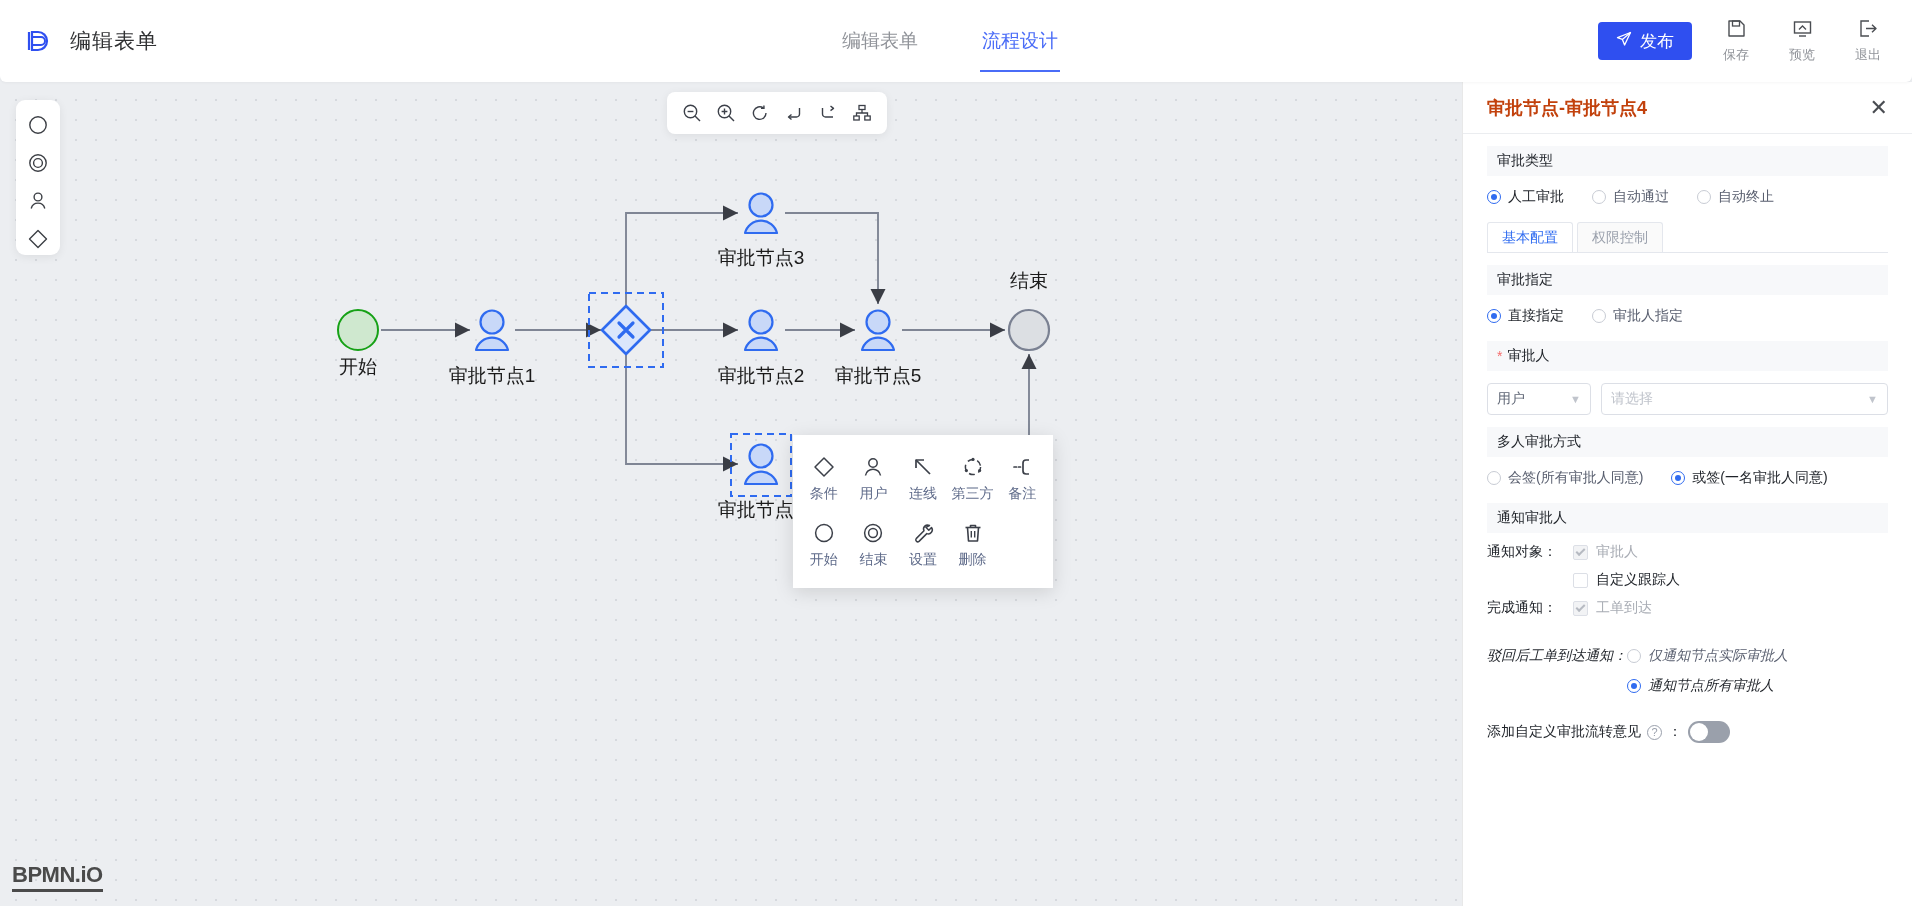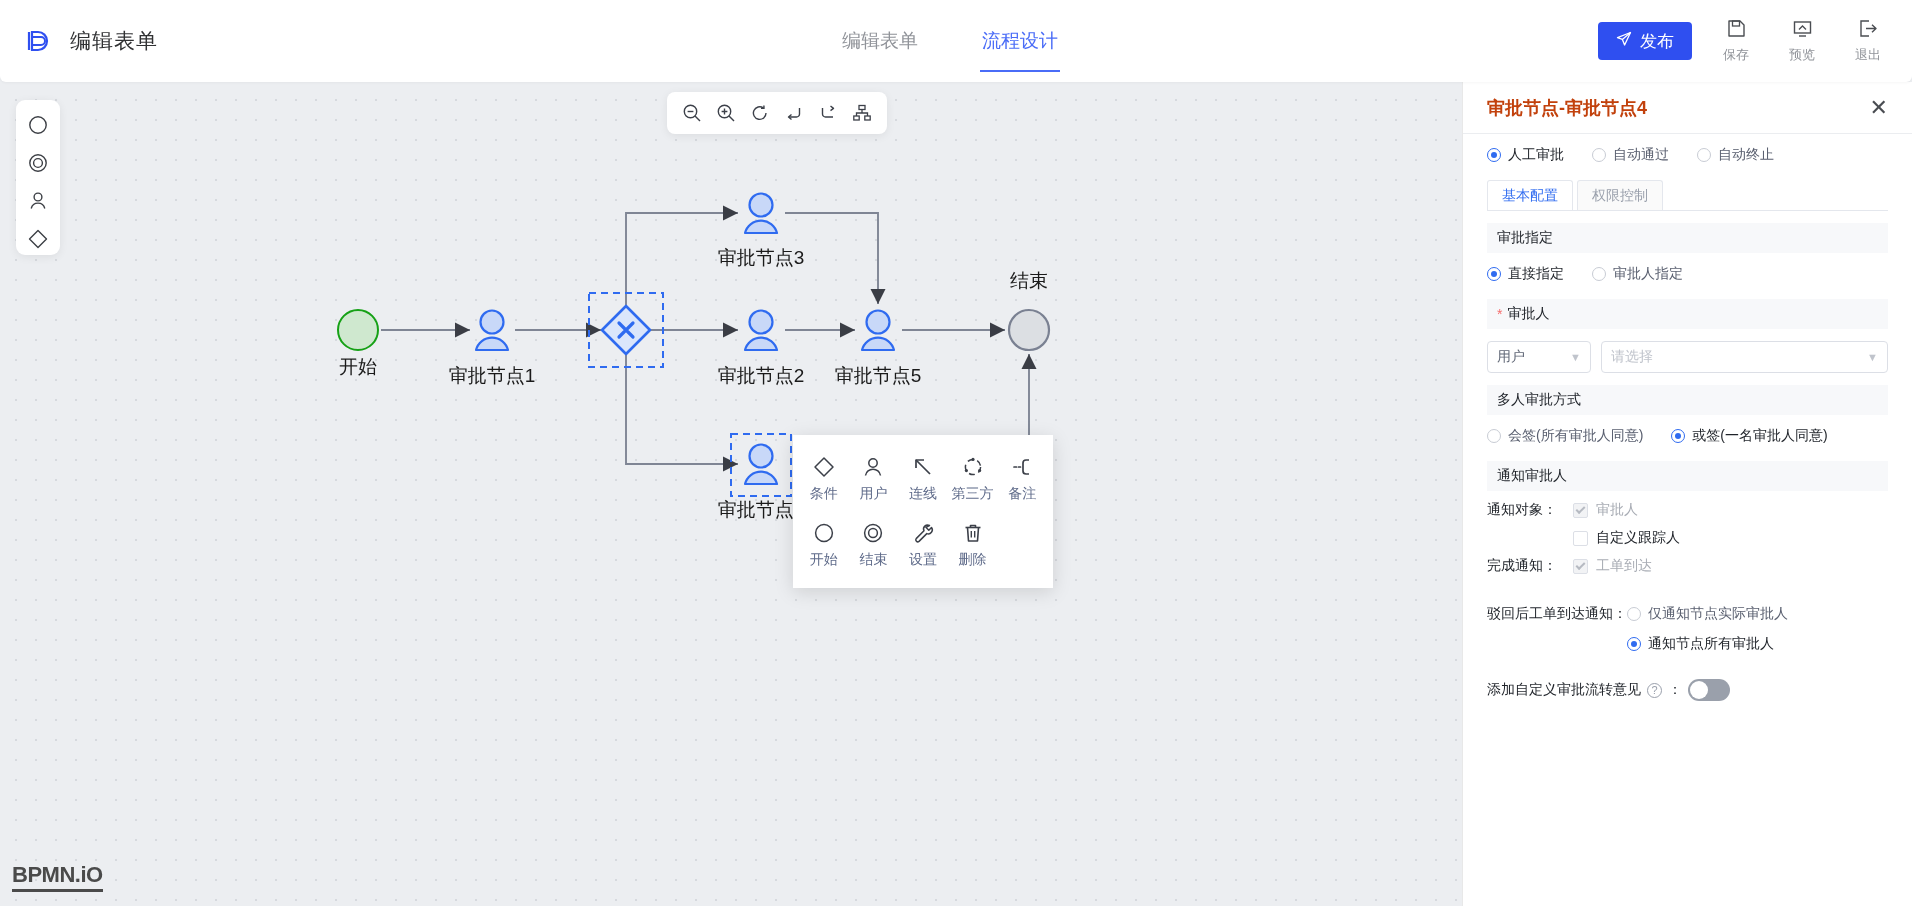--- a/index.html
+++ b/index.html
@@ -161,21 +161,21 @@
     display: inline-flex; align-items: center; justify-content: center; flex: none; cursor: pointer;
   }
   .chk.checked { background: #2f6bf0; border-color: #2f6bf0; }
   .chk.disabled { background: #f2f3f5; border-color: #dcdfe6; }
   .chk .tick { width: 9px; height: 5px; border-left: 2px solid #fff; border-bottom: 2px solid #fff; transform: rotate(-45deg) translate(1px,-1px); }
   .chk.disabled .tick { border-color: #b6bac2; }
   .chk-opt { display: flex; align-items: center; gap: 8px; margin-right: 28px; }
   .chk-text { font-size: 14px; color: #1f2329; }
   .chk-text.muted { color: #a8acb4; }
 
-  .radio-block { padding: 14px 8px 0 24px; }
+  .radio-block { padding: 14px 8px 0 24px; font-style: italic; }
   .rb-line { display: flex; align-items: center; min-height: 30px; font-size: 14px; color: #1f2329; }
   .rb-label { width: 140px; flex: none; }
 
   .switch-row { display: flex; align-items: center; padding: 20px 24px 0 24px; font-size: 14px; color: #1f2329; gap: 6px; }
   .qmark {
     width: 15px; height: 15px; border-radius: 50%; border: 1px solid #9aa0ac; color: #9aa0ac;
     font-size: 11px; display: inline-flex; align-items: center; justify-content: center; flex: none;
   }
   .switch {
     width: 42px; height: 22px; border-radius: 11px; background: #9aa0ab; position: relative; cursor: pointer; flex: none;
@@ -484,20 +484,23 @@
   </div>
 
   <div class="rpanel">
     <div class="rp-head">
       <span class="rp-title">审批节点-审批节点4</span>
       <span class="rp-close">✕</span>
     </div>
 
     <div class="rp-body">
 
+      <div class="sec-head">
+        <span>审批类型</span>
+      </div>
       <div class="radio-row">
         <span class="radio-opt checked">
           <span class="rdot"></span>
           <span>人工审批</span>
         </span>
         <span class="radio-opt">
           <span class="rdot"></span>
           <span>自动通过</span>
         </span>
         <span class="radio-opt">

